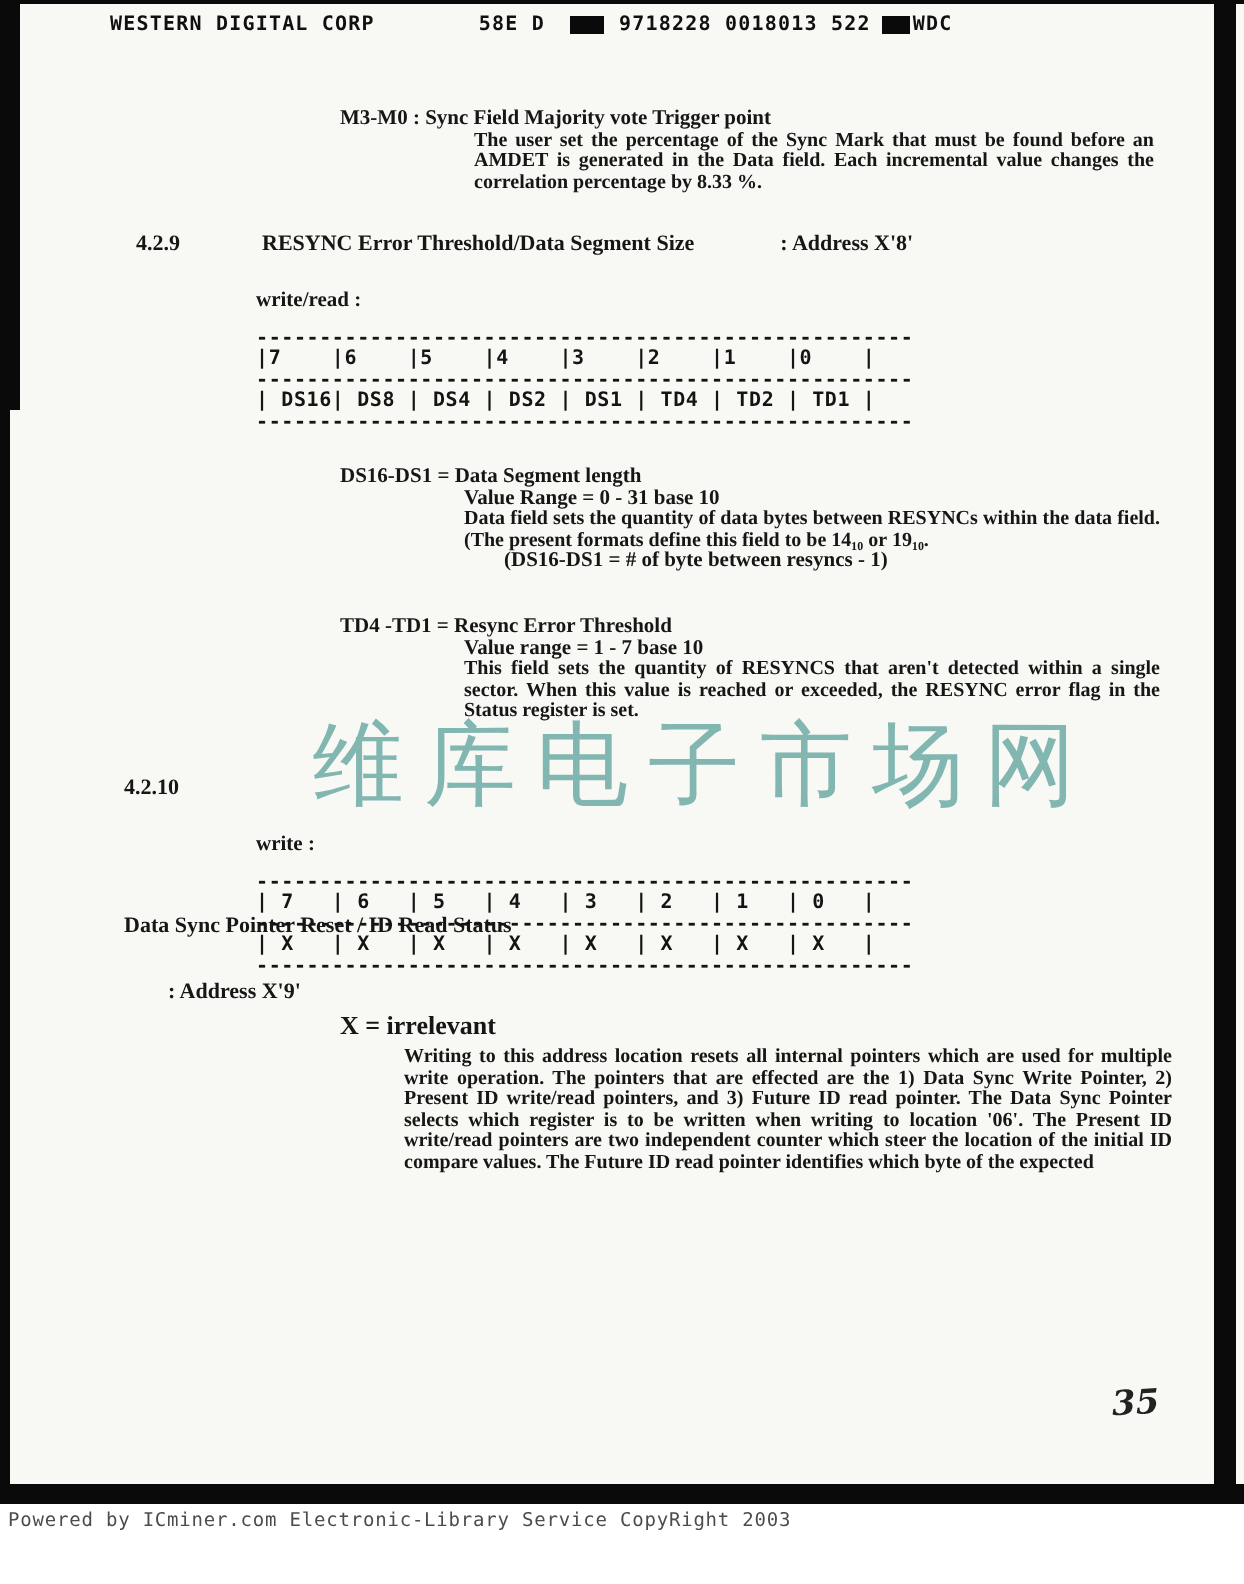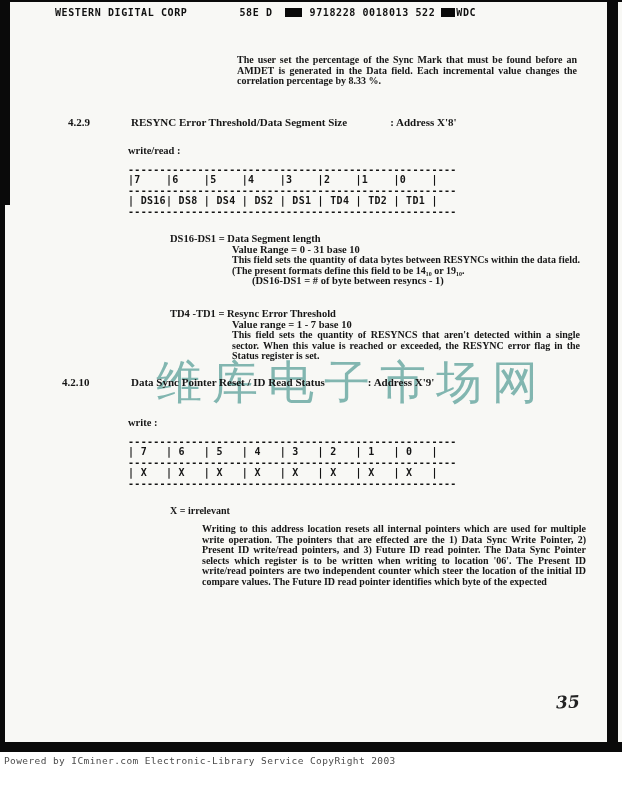--- a/index.html
+++ b/index.html
@@ -28,21 +28,21 @@
   .h-num{flex:0 0 42px;}
   .h-num-wide{flex:0 0 48px;}
   .h-addr{margin-left:22px;}
   .fieldblock{font-size:10.5px;line-height:10.6px;}
   .fieldblock .head{white-space:nowrap;font-weight:bold;}
   .fieldblock .sub{margin-left:62px;}
   .para{font-weight:bold;text-align:justify;font-size:10px;line-height:10.6px;}
   .mode{font-size:10.5px;font-weight:bold;white-space:nowrap;}
   .bit-table{font-family:"DejaVu Sans Mono",monospace;font-weight:bold;font-size:10px;
       line-height:10.4px;letter-spacing:0.3px;white-space:pre;margin:0;color:#141414;}
-  .note{font-size:10px;font-weight:bold;white-space:nowrap;}
+  .note{font-size:13px;font-weight:bold;white-space:nowrap;}
   .watermark{position:absolute;left:156px;top:352px;font-size:46px;letter-spacing:10px;
       color:#0f766e;opacity:0.5;white-space:nowrap;z-index:0;
       font-family:"DejaVu Sans",sans-serif;}
   .content{position:relative;z-index:1;}
   .page-num{position:absolute;left:556px;top:692px;font-size:17px;font-style:italic;
       font-family:"DejaVu Serif",serif;font-weight:bold;transform:rotate(-3deg);color:#222;}
   .footer{position:absolute;left:4px;top:755px;font-family:"DejaVu Sans Mono","Liberation Mono",monospace;
       font-size:9.5px;color:#4c4c4c;letter-spacing:0.4px;white-space:nowrap;}
 </style>
 </head>
@@ -68,20 +68,24 @@
       <span class="gap2"></span>
       <span class="blk blk-a"></span>
       <span class="gap3"></span>
       <span>9718228 0018013 522</span>
       <span class="gap4"></span>
       <span class="blk blk-b"></span>
       <span>WDC</span>
     </div>
 
     <div class="abs fieldblock" style="left:170px;top:55px;width:406px;">
+      <div class="head">
+        <span>M3-M0 :</span>
+        <span>Sync Field Majority vote Trigger point</span>
+      </div>
       <div class="sub" style="margin-left:67px;">
         <div class="para" style="width:340px;">The user set the percentage of the Sync Mark that must be found before an AMDET is generated in the Data field. Each incremental value changes the correlation percentage by 8.33 %.</div>
       </div>
     </div>
 
     <div class="abs h-row" style="left:68px;top:116px;">
       <span class="h-num">4.2.9</span>
       <span>RESYNC Error Threshold/Data Segment Size</span>
       <span class="h-addr">: Address X'8'</span>
     </div>
@@ -94,37 +98,37 @@
 | DS16| DS8 | DS4 | DS2 | DS1 | TD4 | TD2 | TD1 |
 ----------------------------------------------------</pre>
 
     <div class="abs fieldblock" style="left:170px;top:234px;width:412px;">
       <div class="head">
         <span>DS16-DS1 =</span>
         <span>Data Segment length</span>
       </div>
       <div class="sub">
         <div class="b" style="white-space:nowrap;">Value Range = 0 - 31 base 10</div>
-        <div class="para" style="width:348px;">This field sets the quantity of data bytes between RESYNCs within the data field. (The present formats define this field to be 14₁₀ or 19₁₀.</div>
+        <div class="para" style="width:348px;">Data field sets the quantity of data bytes between RESYNCs within the data field. (The present formats define this field to be 14₁₀ or 19₁₀.</div>
         <div class="b" style="white-space:nowrap;margin-left:20px;">(DS16-DS1 = # of byte between resyncs - 1)</div>
       </div>
     </div>
 
     <div class="abs fieldblock" style="left:170px;top:309px;width:412px;">
       <div class="head">
         <span>TD4 -TD1 =</span>
         <span>Resync Error Threshold</span>
       </div>
       <div class="sub">
         <div class="b" style="white-space:nowrap;">Value range = 1 - 7 base 10</div>
         <div class="para" style="width:348px;">This field sets the quantity of RESYNCS that aren't detected within a single sector. When this value is reached or exceeded, the RESYNC error flag in the Status register is set.</div>
       </div>
     </div>
 
-    <div class="abs h-row" style="left:62px;top:376px;">
+    <div class="abs h-row" style="left:62px;top:388px;flex-direction:column;">
       <span class="h-num-wide">4.2.10</span>
       <span>Data Sync Pointer Reset / ID Read Status</span>
       <span class="h-addr">: Address X'9'</span>
     </div>
 
     <div class="abs mode" style="left:128px;top:417px;">write :</div>
 
     <pre class="abs bit-table" style="left:128px;top:437px;">----------------------------------------------------
 | 7   | 6   | 5   | 4   | 3   | 2   | 1   | 0   |
 ----------------------------------------------------

